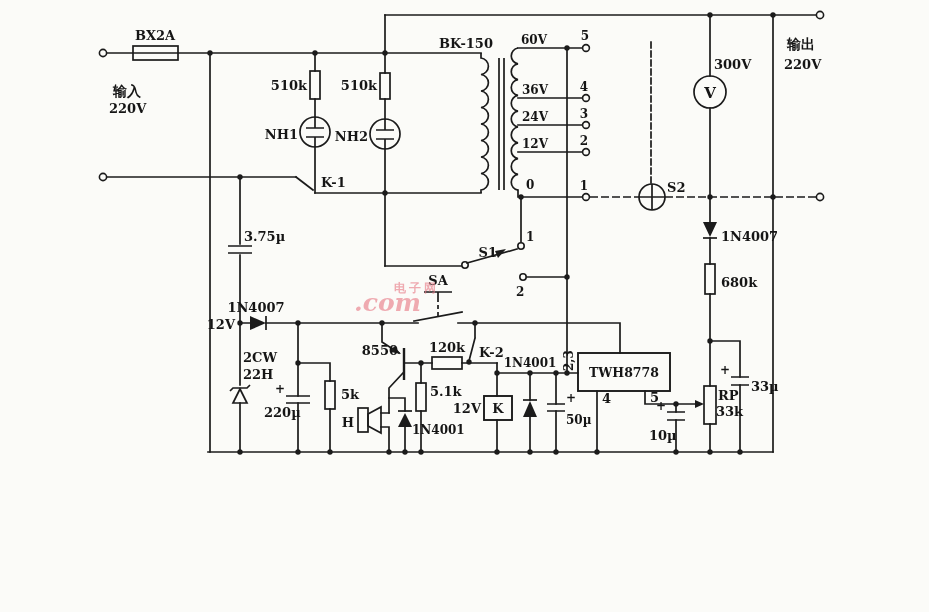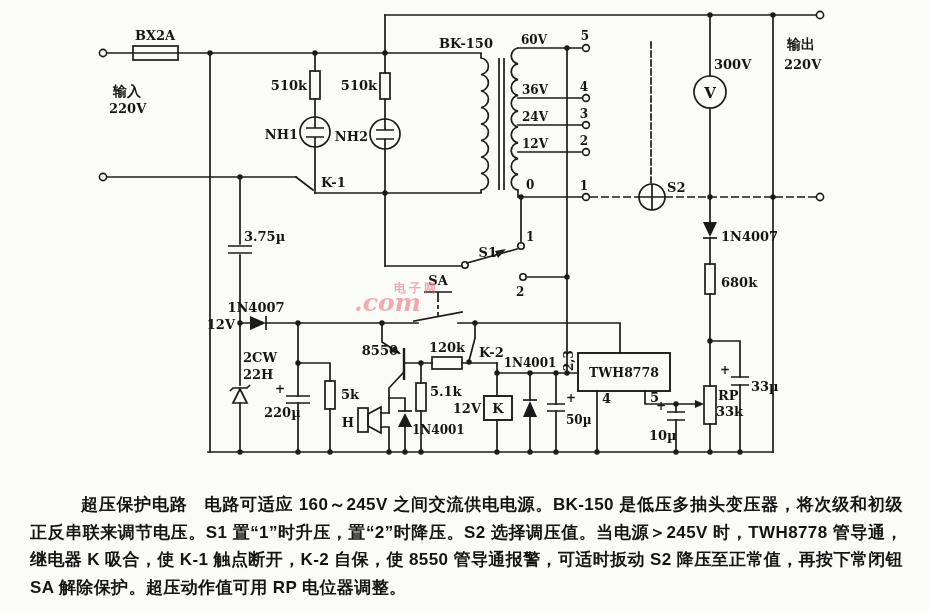--- a/index.html
+++ b/index.html
@@ -334,19 +334,14 @@
     <text class="plus" x="725" y="374" text-anchor="middle">+</text>
   </g>
 </svg>
 
   
   <div class="wm">
     <span class="wm-right"><span class="wm-cn">电子网</span><span class="wm-com">.com</span></span>
   </div>
 
   
-  <div class="caption">
-    <p>
-      <span class="cap-title">超压保护电路</span><span>电路可适应 160～245V 之间交流供电电源。BK-150 是低压多抽头变压器，将次级和初级正反串联来调节电压。S1 置“1”时升压，置“2”时降压。S2 选择调压值。当电源＞245V 时，TWH8778 管导通，继电器 K 吸合，使 K-1 触点断开，K-2 自保，使 8550 管导通报警，可适时扳动 S2 降压至正常值，再按下常闭钮 SA 解除保护。超压动作值可用 RP 电位器调整。</span>
-    </p>
-  </div>
 
 </div>
 
 </body></html>

